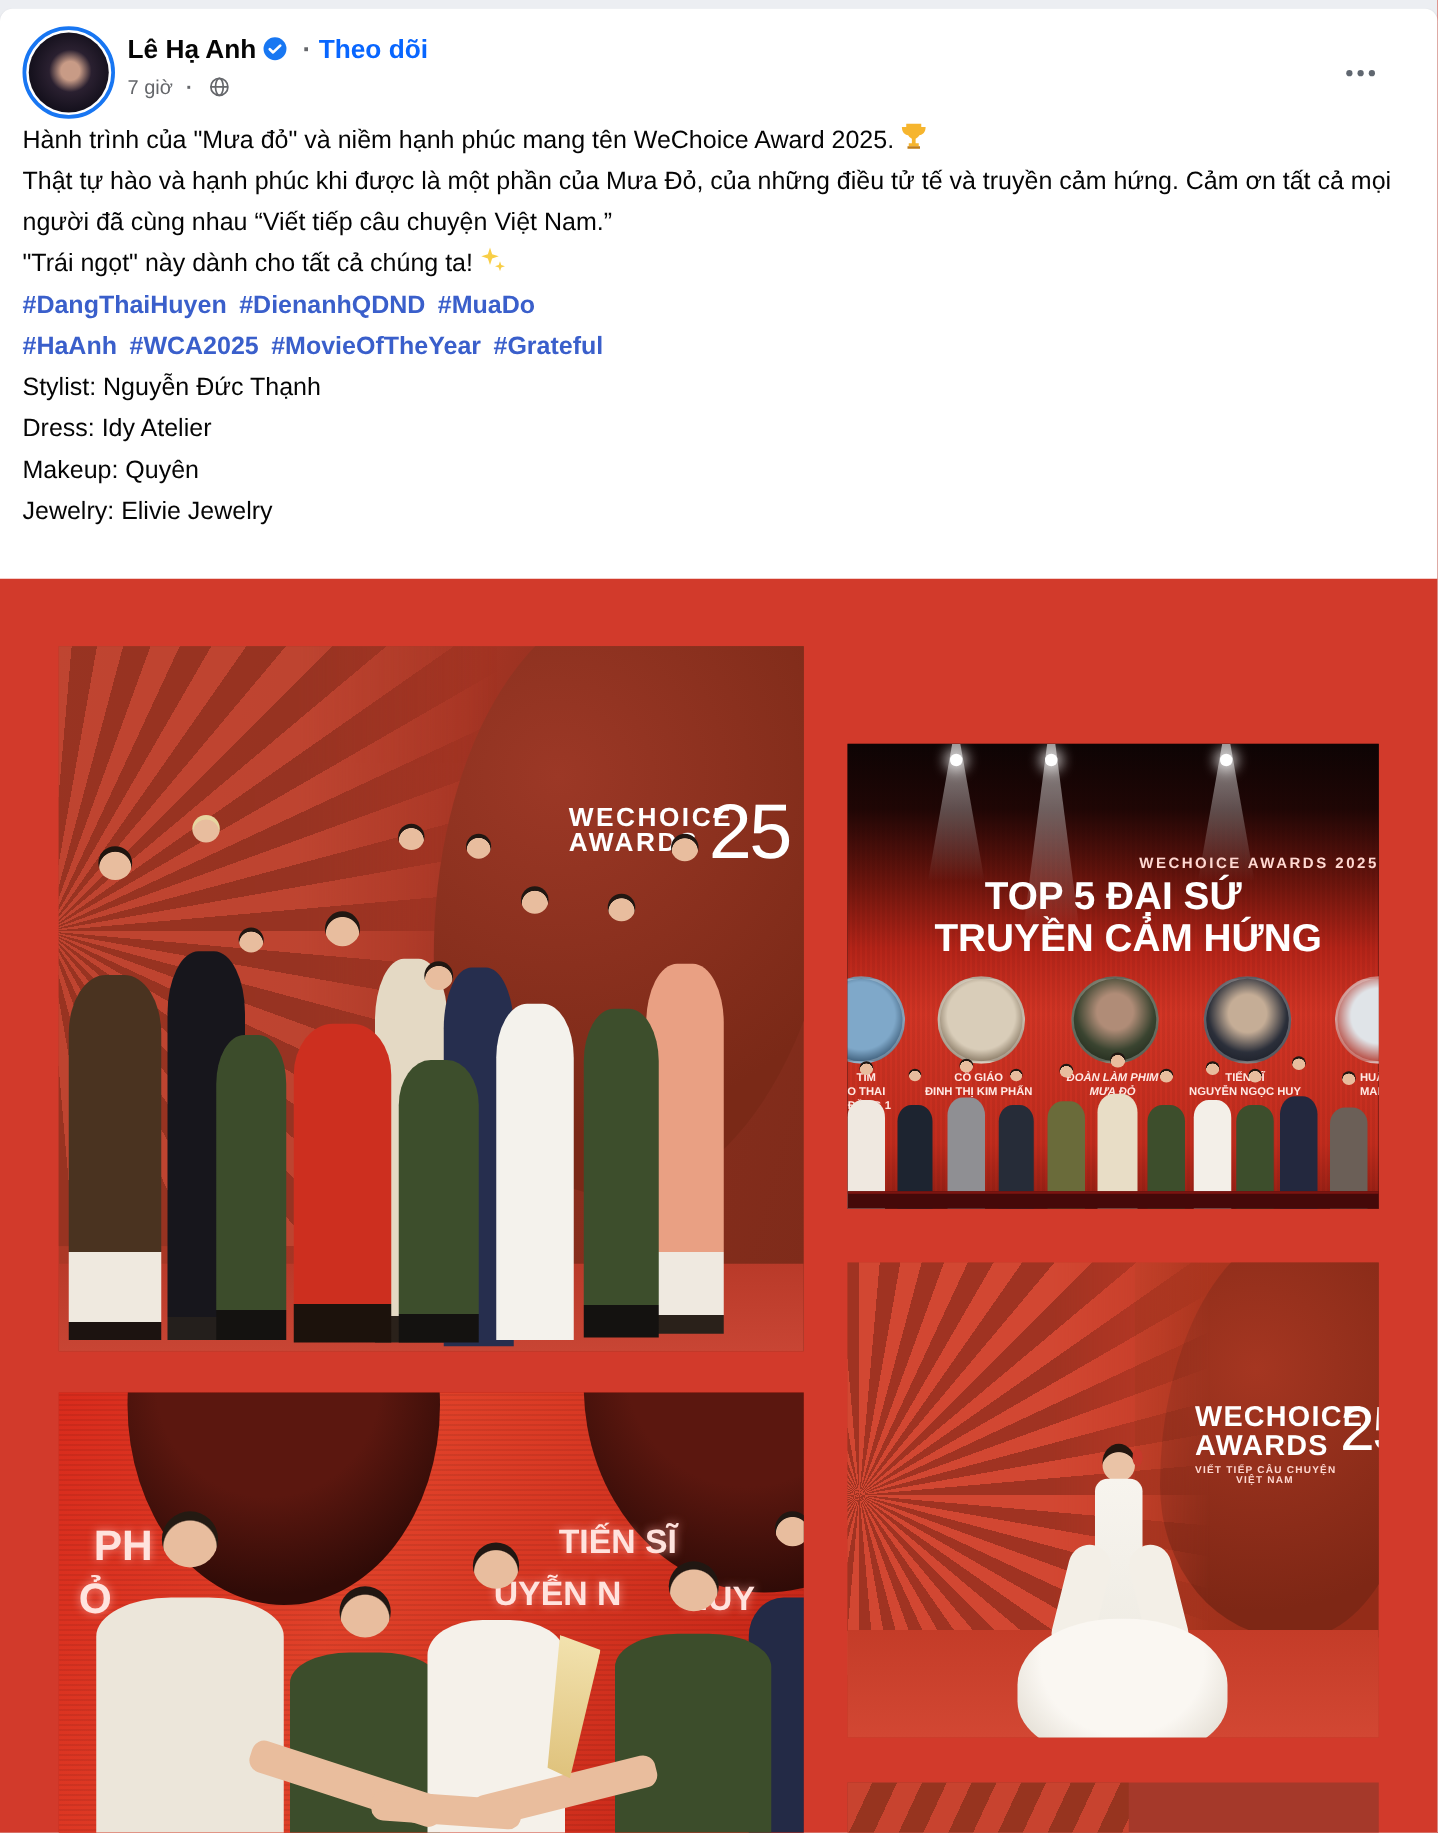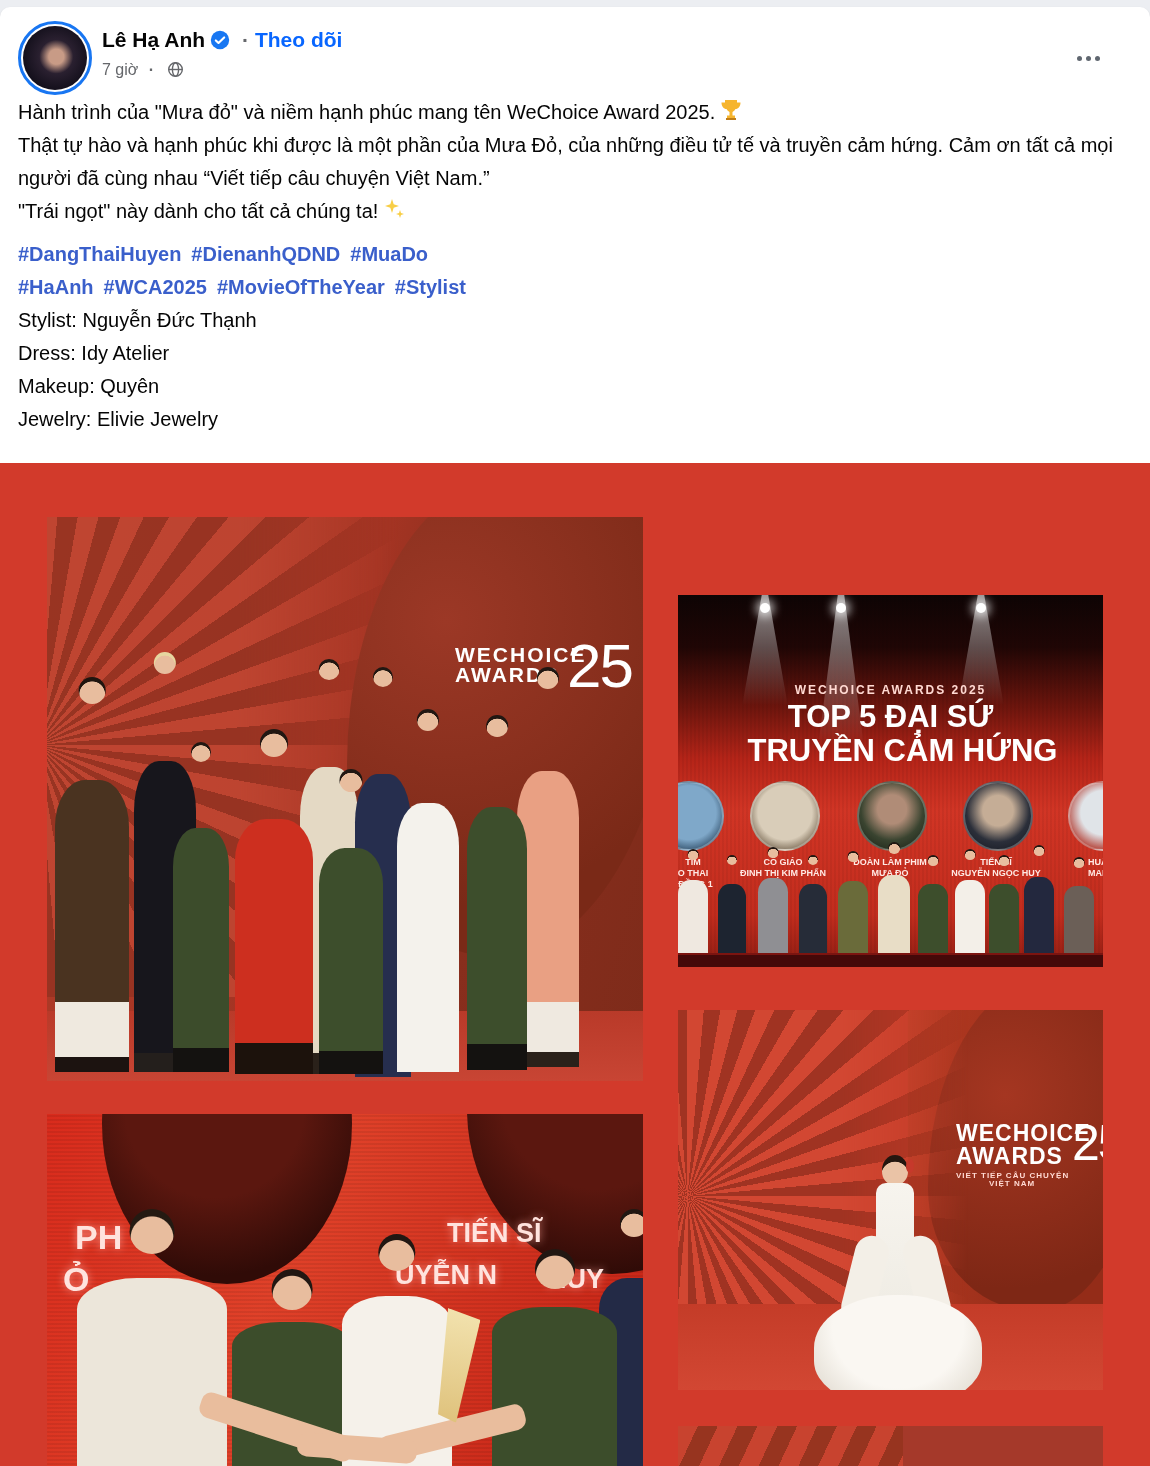--- a/index.html
+++ b/index.html
@@ -19,21 +19,21 @@
   .dotsep{color:#65676b;margin:0 6px;font-weight:700;}
   .follow{color:#0866ff;font-weight:600;text-decoration:none;}
   .meta{position:absolute;left:84px;top:42px;font-size:16px;color:#65676b;white-space:nowrap;}
   .meta .globe{vertical-align:-3px;margin-left:2px;}
   .menu{position:absolute;right:22px;top:22px;width:44px;height:34px;display:flex;align-items:center;
         justify-content:center;gap:4px;cursor:pointer;border-radius:17px;}
   .menu i{width:5px;height:5px;border-radius:50%;background:#606770;display:block;}
   
   .body-text{position:absolute;left:18px;top:89px;width:1114px;font-size:20px;line-height:33px;}
   .body-text p{margin:0;}
-  .hashtags{margin-top:10px;}
+  .hashtags{}
   .hashtags a{color:#3a5fcb;font-weight:600;text-decoration:none;margin-right:10px;}
   .credits{}
   .emoji{vertical-align:-3px;margin-left:4px;}
   
   .collage{position:absolute;left:0;top:456px;width:1150px;height:1010px;background:#d23a2b;cursor:pointer;}
   .photo{position:absolute;overflow:hidden;background:#a33424;}
   .layer{position:absolute;}
   
   .person{position:absolute;}
   .person .hd{position:absolute;left:50%;top:0;transform:translateX(-50%);width:36%;aspect-ratio:1;
@@ -53,21 +53,21 @@
   .wclA{position:absolute;left:408px;top:128px;color:#fff;line-height:0.95;white-space:nowrap;}
   .wclA .l{font-size:21px;font-weight:700;letter-spacing:2px;}
   .wclA .n{position:absolute;left:112px;top:-8px;font-size:62px;font-weight:300;letter-spacing:-2px;}
   
   .pB{left:678px;top:132px;width:425px;height:372px;background:#120707;}
   .pB .scr{inset:0;background:linear-gradient(#0e0404 0%,#200605 14%,#6d150d 30%,#b52418 44%,#d23525 58%,#c22c1d 86%,#8e1d12 100%);}
   .pB .tex{inset:0;background:repeating-linear-gradient(90deg,rgba(0,0,0,.05) 0 2px,transparent 2px 4px);}
   .pB .beam{top:0;width:54px;height:110px;background:linear-gradient(rgba(255,255,255,.55),rgba(255,255,255,0));
       clip-path:polygon(44% 0,56% 0,92% 100%,8% 100%);}
   .pB .lamp{top:8px;width:10px;height:10px;border-radius:50%;background:#fff;box-shadow:0 0 10px 4px rgba(255,255,255,.7);}
-  .pB .hdr2{position:absolute;left:0;right:0;top:88px;text-align:center;color:#ffd9d2;
+  .pB .hdr2{position:absolute;left:0;right:0;top:88px;text-align:right;color:#ffd9d2;
       font-size:12px;font-weight:700;letter-spacing:2px;}
   .pB .t1{position:absolute;left:0;right:0;top:104px;text-align:center;color:#fff;font-size:31px;font-weight:700;}
   .pB .t2{position:absolute;left:0;right:0;top:138px;text-align:center;color:#fff;font-size:31px;font-weight:700;padding-left:24px;}
   .pB .circ{top:186px;width:66px;height:66px;border-radius:50%;border:2px solid rgba(255,255,255,.25);}
   .pB .cap{position:absolute;top:262px;width:110px;text-align:center;color:#ffe9e4;font-size:9px;
       font-weight:700;line-height:11px;}
   .pB .stage{left:0;right:0;bottom:0;height:12px;background:#45090ب;background:#450909;
       border-top:2px solid #7c1410;}
   
   .pC{left:678px;top:547px;width:425px;height:380px;background:#c03a26;}
@@ -137,21 +137,21 @@
     <p>Thật tự hào và hạnh phúc khi được là một phần của Mưa Đỏ, của những điều tử tế và truyền cảm hứng. Cảm ơn tất cả mọi người đã cùng nhau “Viết tiếp câu chuyện Việt Nam.”</p>
     <p><span>"Trái ngọt" này dành cho tất cả chúng ta!</span><svg class="emoji" width="24" height="24" viewBox="0 0 24 24" fill="#f8ce46">
           <path d="M10 2l1.7 5.3L17 9l-5.3 1.7L10 16l-1.7-5.3L3 9l5.3-1.7z"></path>
           <path d="M18 13l1 3 3 1-3 1-1 3-1-3-3-1 3-1z"></path>
         </svg></p>
     <div class="hashtags">
       <div>
         <a href="#">#DangThaiHuyen</a><a href="#">#DienanhQDND</a><a href="#">#MuaDo</a>
       </div>
       <div>
-        <a href="#">#HaAnh</a><a href="#">#WCA2025</a><a href="#">#MovieOfTheYear</a><a href="#">#Stylist</a>
+        <a href="#">#HaAnh</a><a href="#">#WCA2025</a><a href="#">#MovieOfTheYear</a><a href="#">#Grateful</a>
       </div>
     </div>
     <div class="credits">
       <div>Stylist: Nguyễn Đức Thạnh</div>
       <div>Dress: Idy Atelier</div>
       <div>Makeup: Quyên</div>
       <div>Jewelry: Elivie Jewelry</div>
     </div>
   </div>
 
@@ -229,21 +229,21 @@
       <div class="cap" style="left:-40px;">
         <span>TIM</span><br>
         <span>O THAI</span><br>
         <span>I ĐỒNG 1</span><br>
         <span>Ú DŨ</span>
       </div>
       <div class="cap" style="left:50px;">
         <span>CÔ GIÁO</span><br>
         <span>ĐINH THỊ KIM PHẤN</span>
       </div>
-      <div class="cap" style="left:157px;">
+      <div class="cap" style="left:157px;font-style:italic;">
         <span>ĐOÀN LÀM PHIM</span><br>
         <span>MƯA ĐỎ</span>
       </div>
       <div class="cap" style="left:263px;">
         <span>TIẾN SĨ</span><br>
         <span>NGUYỄN NGỌC HUY</span>
       </div>
       <div class="cap" style="left:368px;text-align:left;padding-left:42px;box-sizing:border-box;">
         <span>HUẤN</span><br>
         <span>MAI</span>

